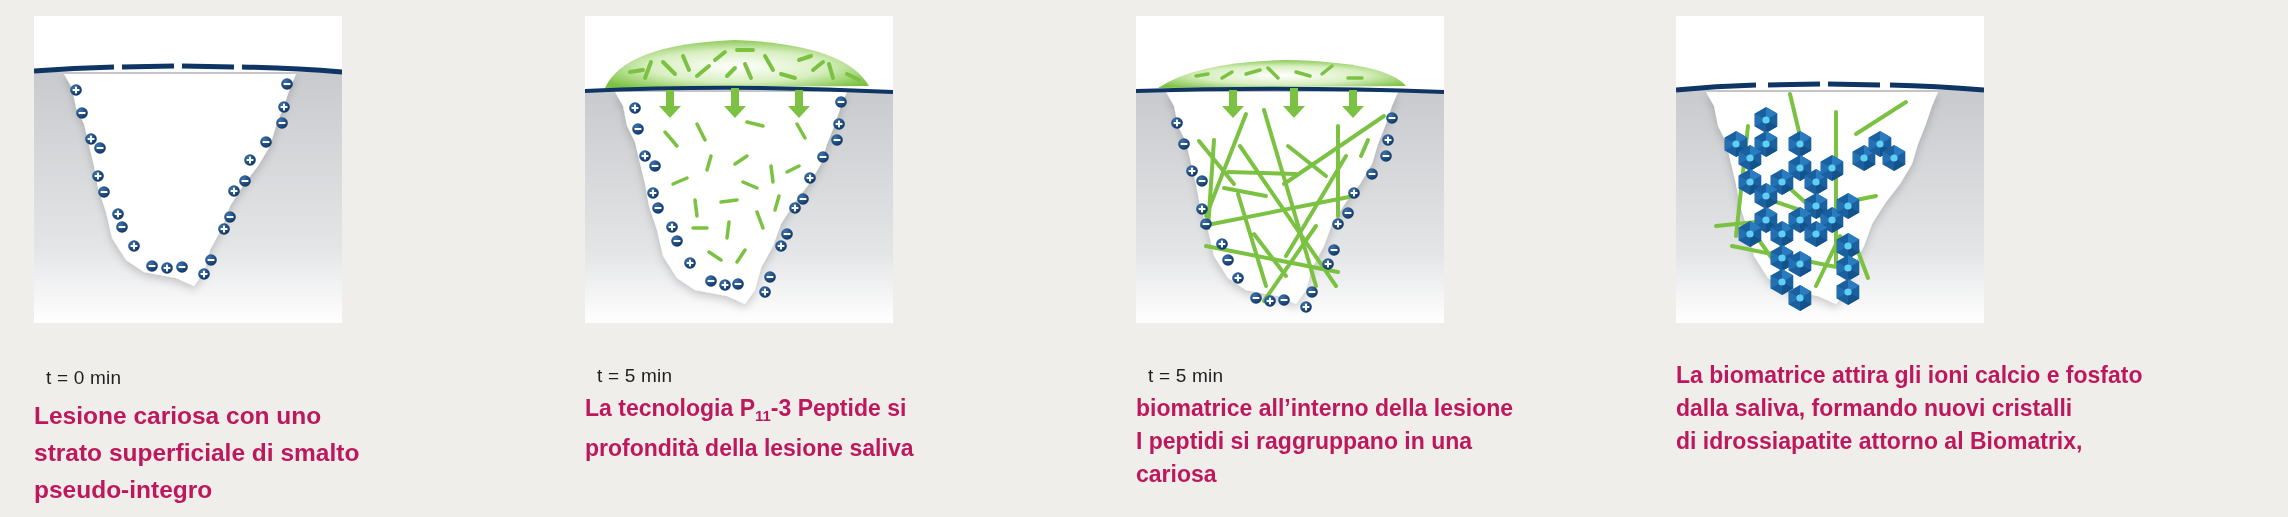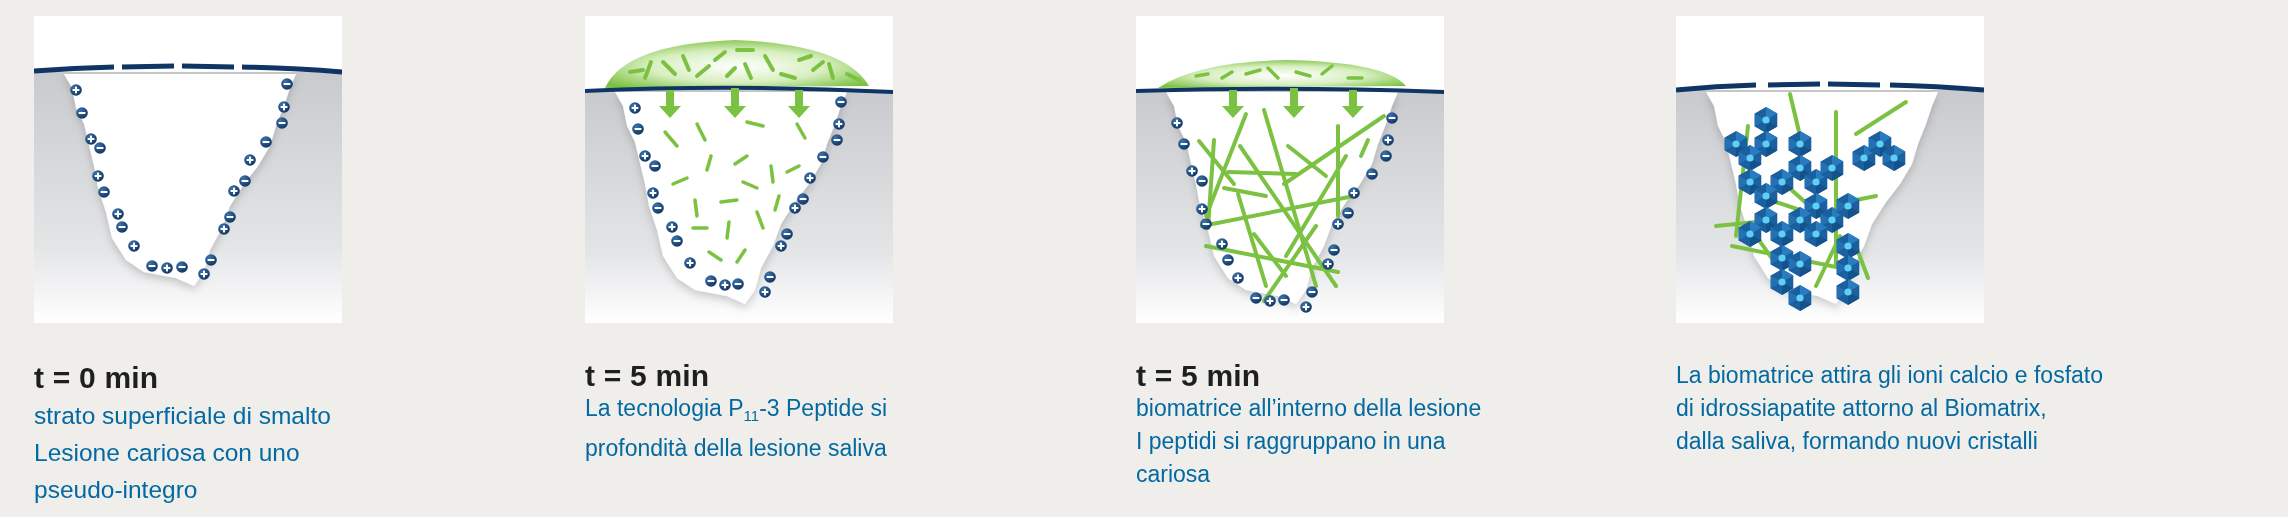--- a/index.html
+++ b/index.html
@@ -2,22 +2,22 @@
 <html><head>
 <meta charset="utf-8">
 <style>
   html, body { margin:0; padding:0; }
   body { width:2288px; height:517px; background:#efeeeb; position:relative; overflow:hidden;
          font-family:"Liberation Sans", "DejaVu Sans", sans-serif; color:#222; }
   .panel { position:absolute; top:16px; }
   .figure { width:308px; height:307px; background:#fff; position:relative; overflow:hidden; }
   .figure svg { display:block; width:308px; height:307px; }
   .caption { position:absolute; top:343px; }
-  .title { font-size:30px; font-weight:700; color:#1f1f1f; line-height:33px; letter-spacing:0.2px; }
-  .body-text { font-size:23px; font-weight:400; color:#0369a1; line-height:33px; white-space:nowrap; }
+  .title { font-size:19px; font-weight:400; color:#1f1f1f; line-height:33px; letter-spacing:0.2px;margin-left:12px; }
+  .body-text { font-size:23px; font-weight:700; color:#be185d; line-height:33px; white-space:nowrap; }
   .p1 .body-text { font-size:24.5px; line-height:37px; }
   .p1 .title { line-height:38px; }
   .sub { font-size:15px; vertical-align:-5px; }
 </style>
 </head>
 <body>
 
 <svg width="0" height="0" style="position:absolute">
   <defs>
     <linearGradient id="gray" x1="0" y1="0" x2="0" y2="1">
@@ -91,22 +91,22 @@
         <use href="#plus" x="216" y="144"></use>
           <use href="#minus" x="232" y="126"></use>
         <use href="#minus" x="248" y="107"></use>
           <use href="#plus" x="250" y="91"></use>
         <use href="#minus" x="253" y="68"></use>
       </g>
     </svg>
   </div>
   <div class="caption">
     <div class="title">t = 0 min</div>
+    <div class="body-text">Lesione cariosa con uno</div>
     <div class="body-text">strato superficiale di smalto</div>
-    <div class="body-text">Lesione cariosa con uno</div>
     <div class="body-text">pseudo-integro</div>
   </div>
 </div>
 
 <div class="panel p2" style="left:585px;">
   <div class="figure">
     <svg viewBox="0 0 308 307">
       <rect x="0" y="74" width="308" height="233" fill="url(#gray)"></rect>
       <use href="#cavity" transform="translate(0,18)" fill="#fff" filter="url(#sh)"></use>
       <path d="M20,72 Q40,28 150,24 Q260,28 284,70 Z" fill="url(#lens)"></path>
@@ -321,16 +321,16 @@
         <use href="#hex" x="124" y="248"></use>
           <use href="#hex" x="106" y="266"></use>
           <use href="#hex" x="172" y="252"></use>
         <use href="#hex" x="172" y="276"></use>
           <use href="#hex" x="124" y="282"></use>
       </g>
     </svg>
   </div>
   <div class="caption">
     <div class="body-text">La biomatrice attira gli ioni calcio e fosfato</div>
+    <div class="body-text">dalla saliva, formando nuovi cristalli</div>
     <div class="body-text">di idrossiapatite attorno al Biomatrix,</div>
-    <div class="body-text">dalla saliva, formando nuovi cristalli</div>
   </div>
 </div>
 
 </body></html>

